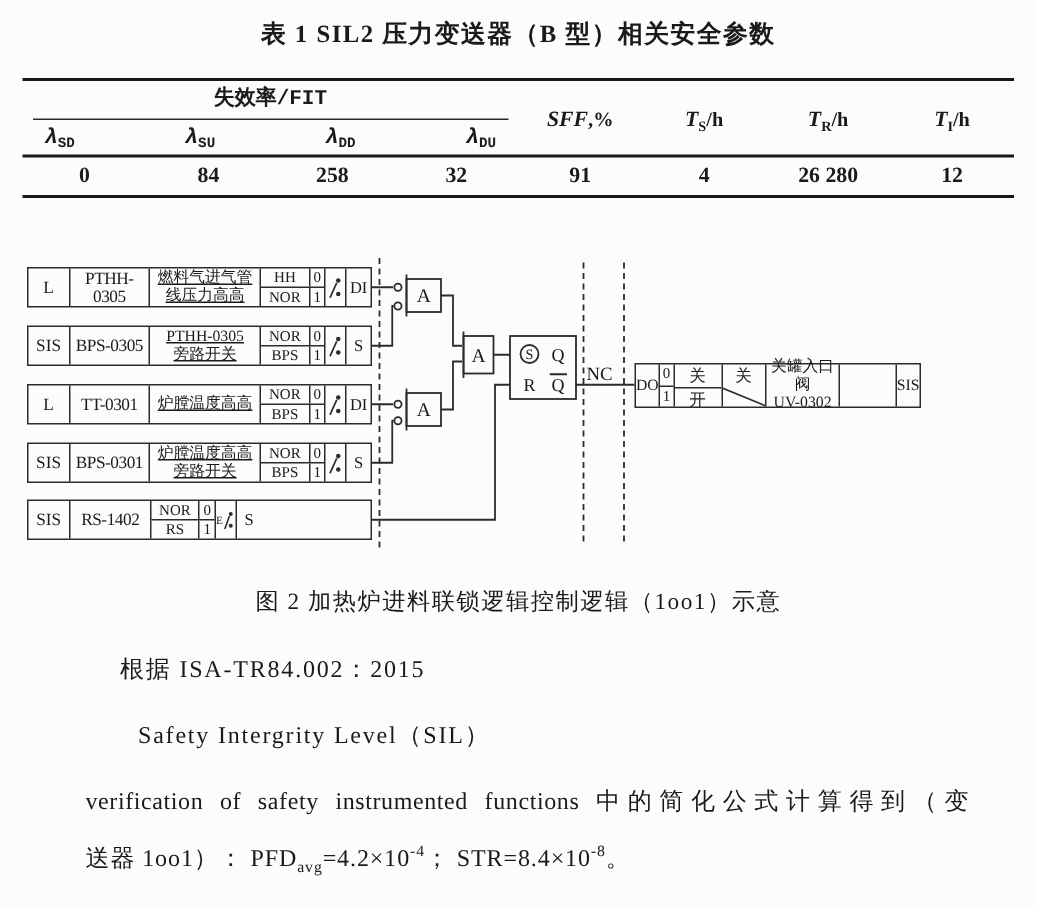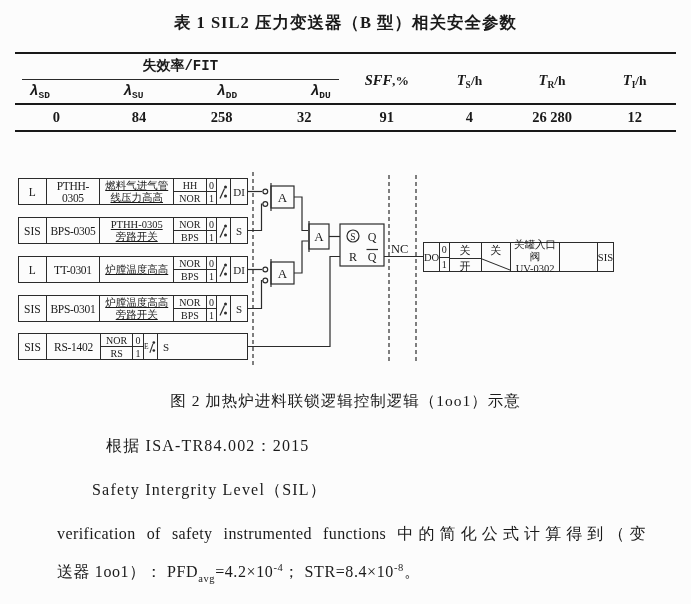--- a/index.html
+++ b/index.html
@@ -64,21 +64,21 @@
   .oc.odev { width:65px; font-size:10.5px; line-height:12px; white-space:pre-line; }
   .oc.ospare { width:49px; }
   .oc.osys { width:18px; border-right:none; font-size:10.5px; }
   .overlay { position:absolute; left:0; top:0; pointer-events:none; }
   
   .fig-caption {
     position:absolute; top:391px; left:0; width:691px;
     text-align:center; font-size:15.5px; letter-spacing:1px;
   }
   .para { position:absolute; font-size:16px; letter-spacing:1.2px; }
-  .p1 { left:106px; top:436px; }
+  .p1 { left:80px; top:436px; }
   .p2 { left:92px; top:480px; }
   .p3 { left:57px; top:524px; width:589px; text-align:justify; text-align-last:justify; letter-spacing:0.4px; word-spacing:2px; }
   .p4 { left:57px; top:562px; letter-spacing:0.6px; }
   .p4 sub { font-size:10.5px; }
   .p4 sup { font-size:10.5px; }
   svg text { font-family:"Liberation Serif","DejaVu Serif",serif; fill:#1a1a1a; }
 </style>
 </head>
 <body>
 

